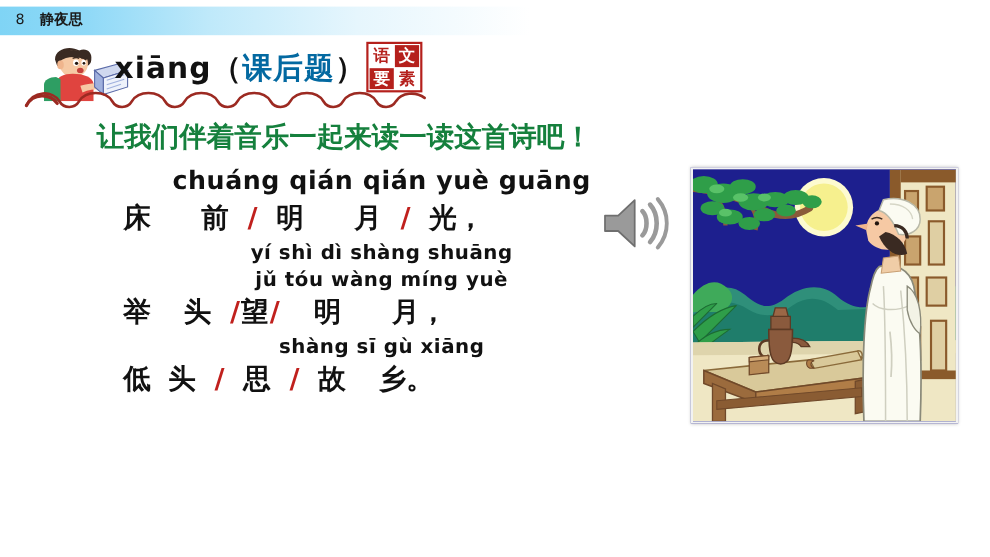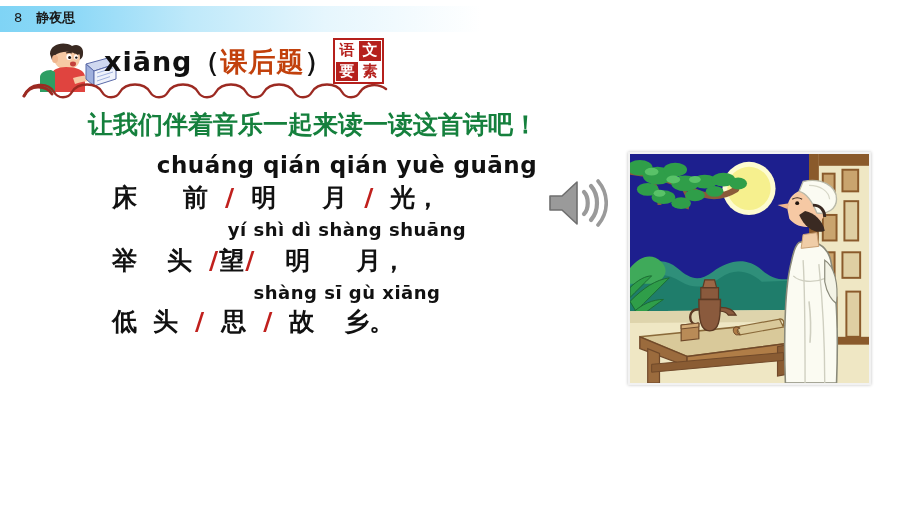--- a/index.html
+++ b/index.html
@@ -30,21 +30,21 @@
   
   .boy{position:absolute;left:28px;top:2px;width:92px;height:54px;}
   .boy svg{display:block;}
 
   .htitle{
     position:absolute;left:104px;top:8px;
     font-family:"DejaVu Sans","Liberation Sans",sans-serif;
     font-size:27px;font-weight:700;color:#111;white-space:nowrap;
     letter-spacing:1px;
   }
-  .htitle .red{color:#c2410c;}
+  .htitle .red{color:#0369a1;}
   .htitle .blk{color:#111;}
 
   
   .seal{
     position:absolute;left:333px;top:38px;width:51px;height:46px;
     border:2px solid #b5201c;background:#fff;box-sizing:border-box;
     display:grid;grid-template-columns:1fr 1fr;grid-template-rows:1fr 1fr;
     gap:1px;padding:1px;
   }
   .seal .cell{
@@ -195,20 +195,21 @@
       <div class="hanzi">
         <span>床</span><span class="sp3"></span><span>前</span><span class="sp"></span><span class="slash">/</span><span class="sp"></span><span>明</span><span class="sp3"></span><span>月</span><span class="sp"></span><span class="slash">/</span><span class="sp"></span><span>光，</span>
       </div>
     </div>
 
     <div class="stanza ln2">
       <div class="pinyin">yí shì dì shàng shuāng</div>
     </div>
 
     <div class="stanza ln3">
+      <div class="pinyin">jǔ tóu wàng míng yuè</div>
       <div class="hanzi">
         <span>举</span><span class="sp2"></span><span>头</span><span class="sp"></span><span class="slash">/</span><span>望</span><span class="slash">/</span><span class="sp2"></span><span>明</span><span class="sp3"></span><span>月，</span>
       </div>
     </div>
 
     <div class="stanza ln4">
       <div class="pinyin">shàng sī gù xiāng</div>
       <div class="hanzi">
         <span>低</span><span class="sp"></span><span>头</span><span class="sp"></span><span class="slash">/</span><span class="sp"></span><span>思</span><span class="sp"></span><span class="slash">/</span><span class="sp"></span><span>故</span><span class="sp2"></span><span>乡。</span>
       </div>

